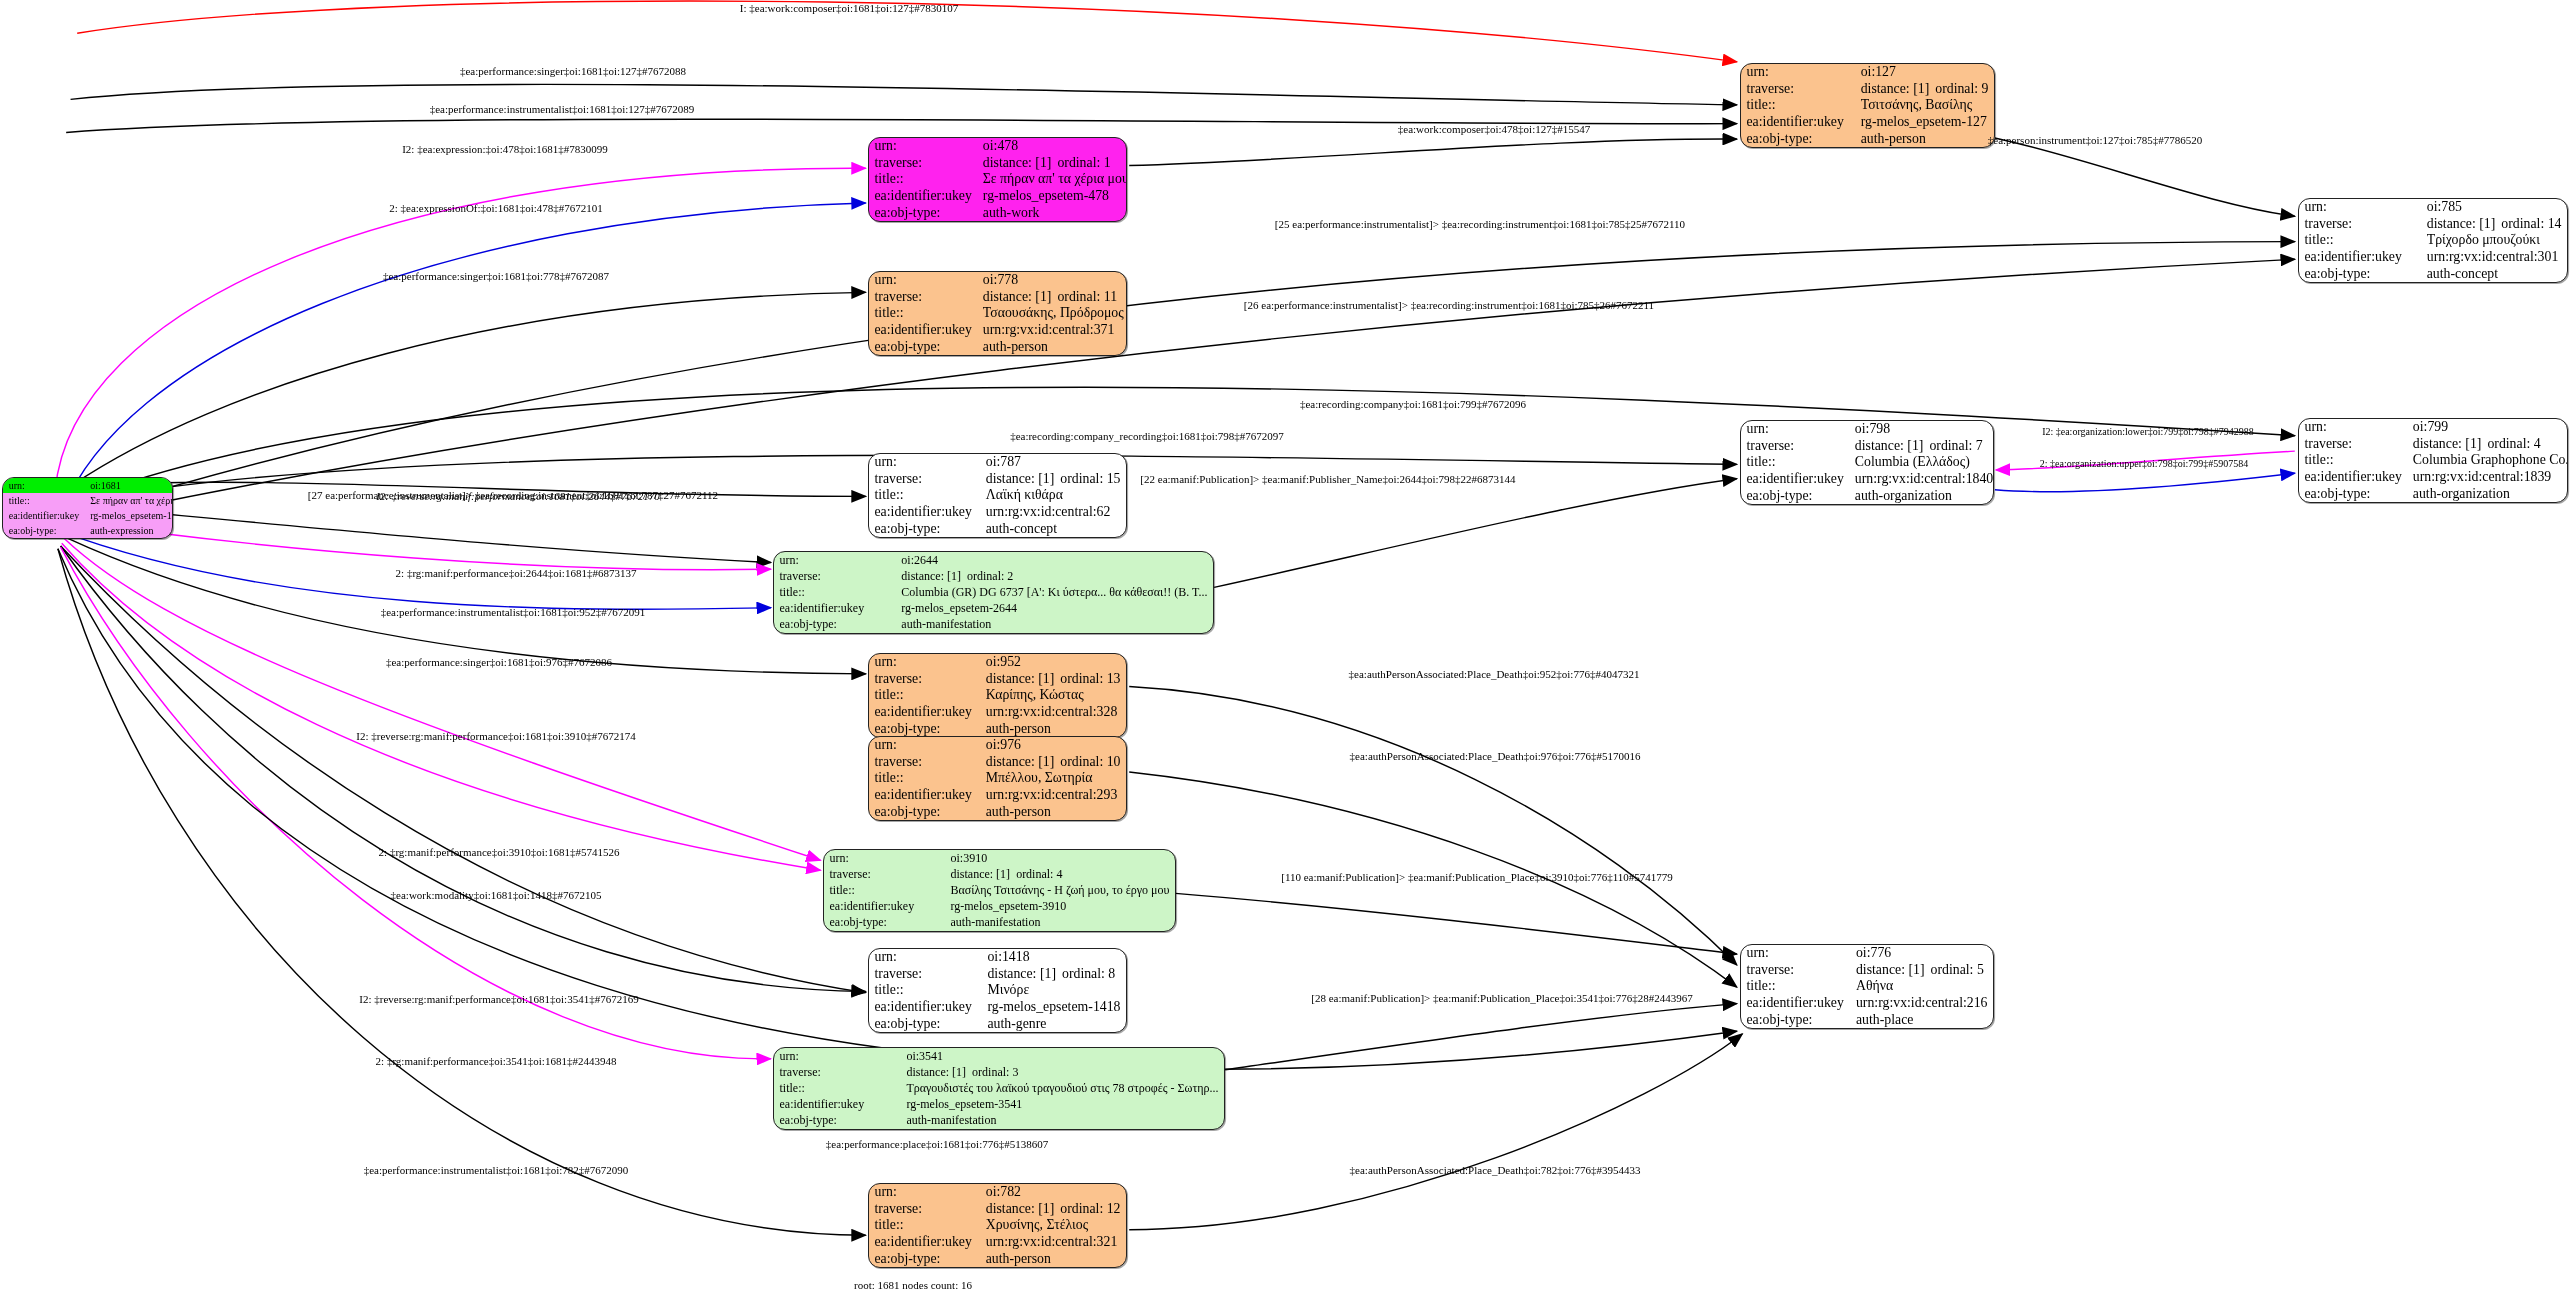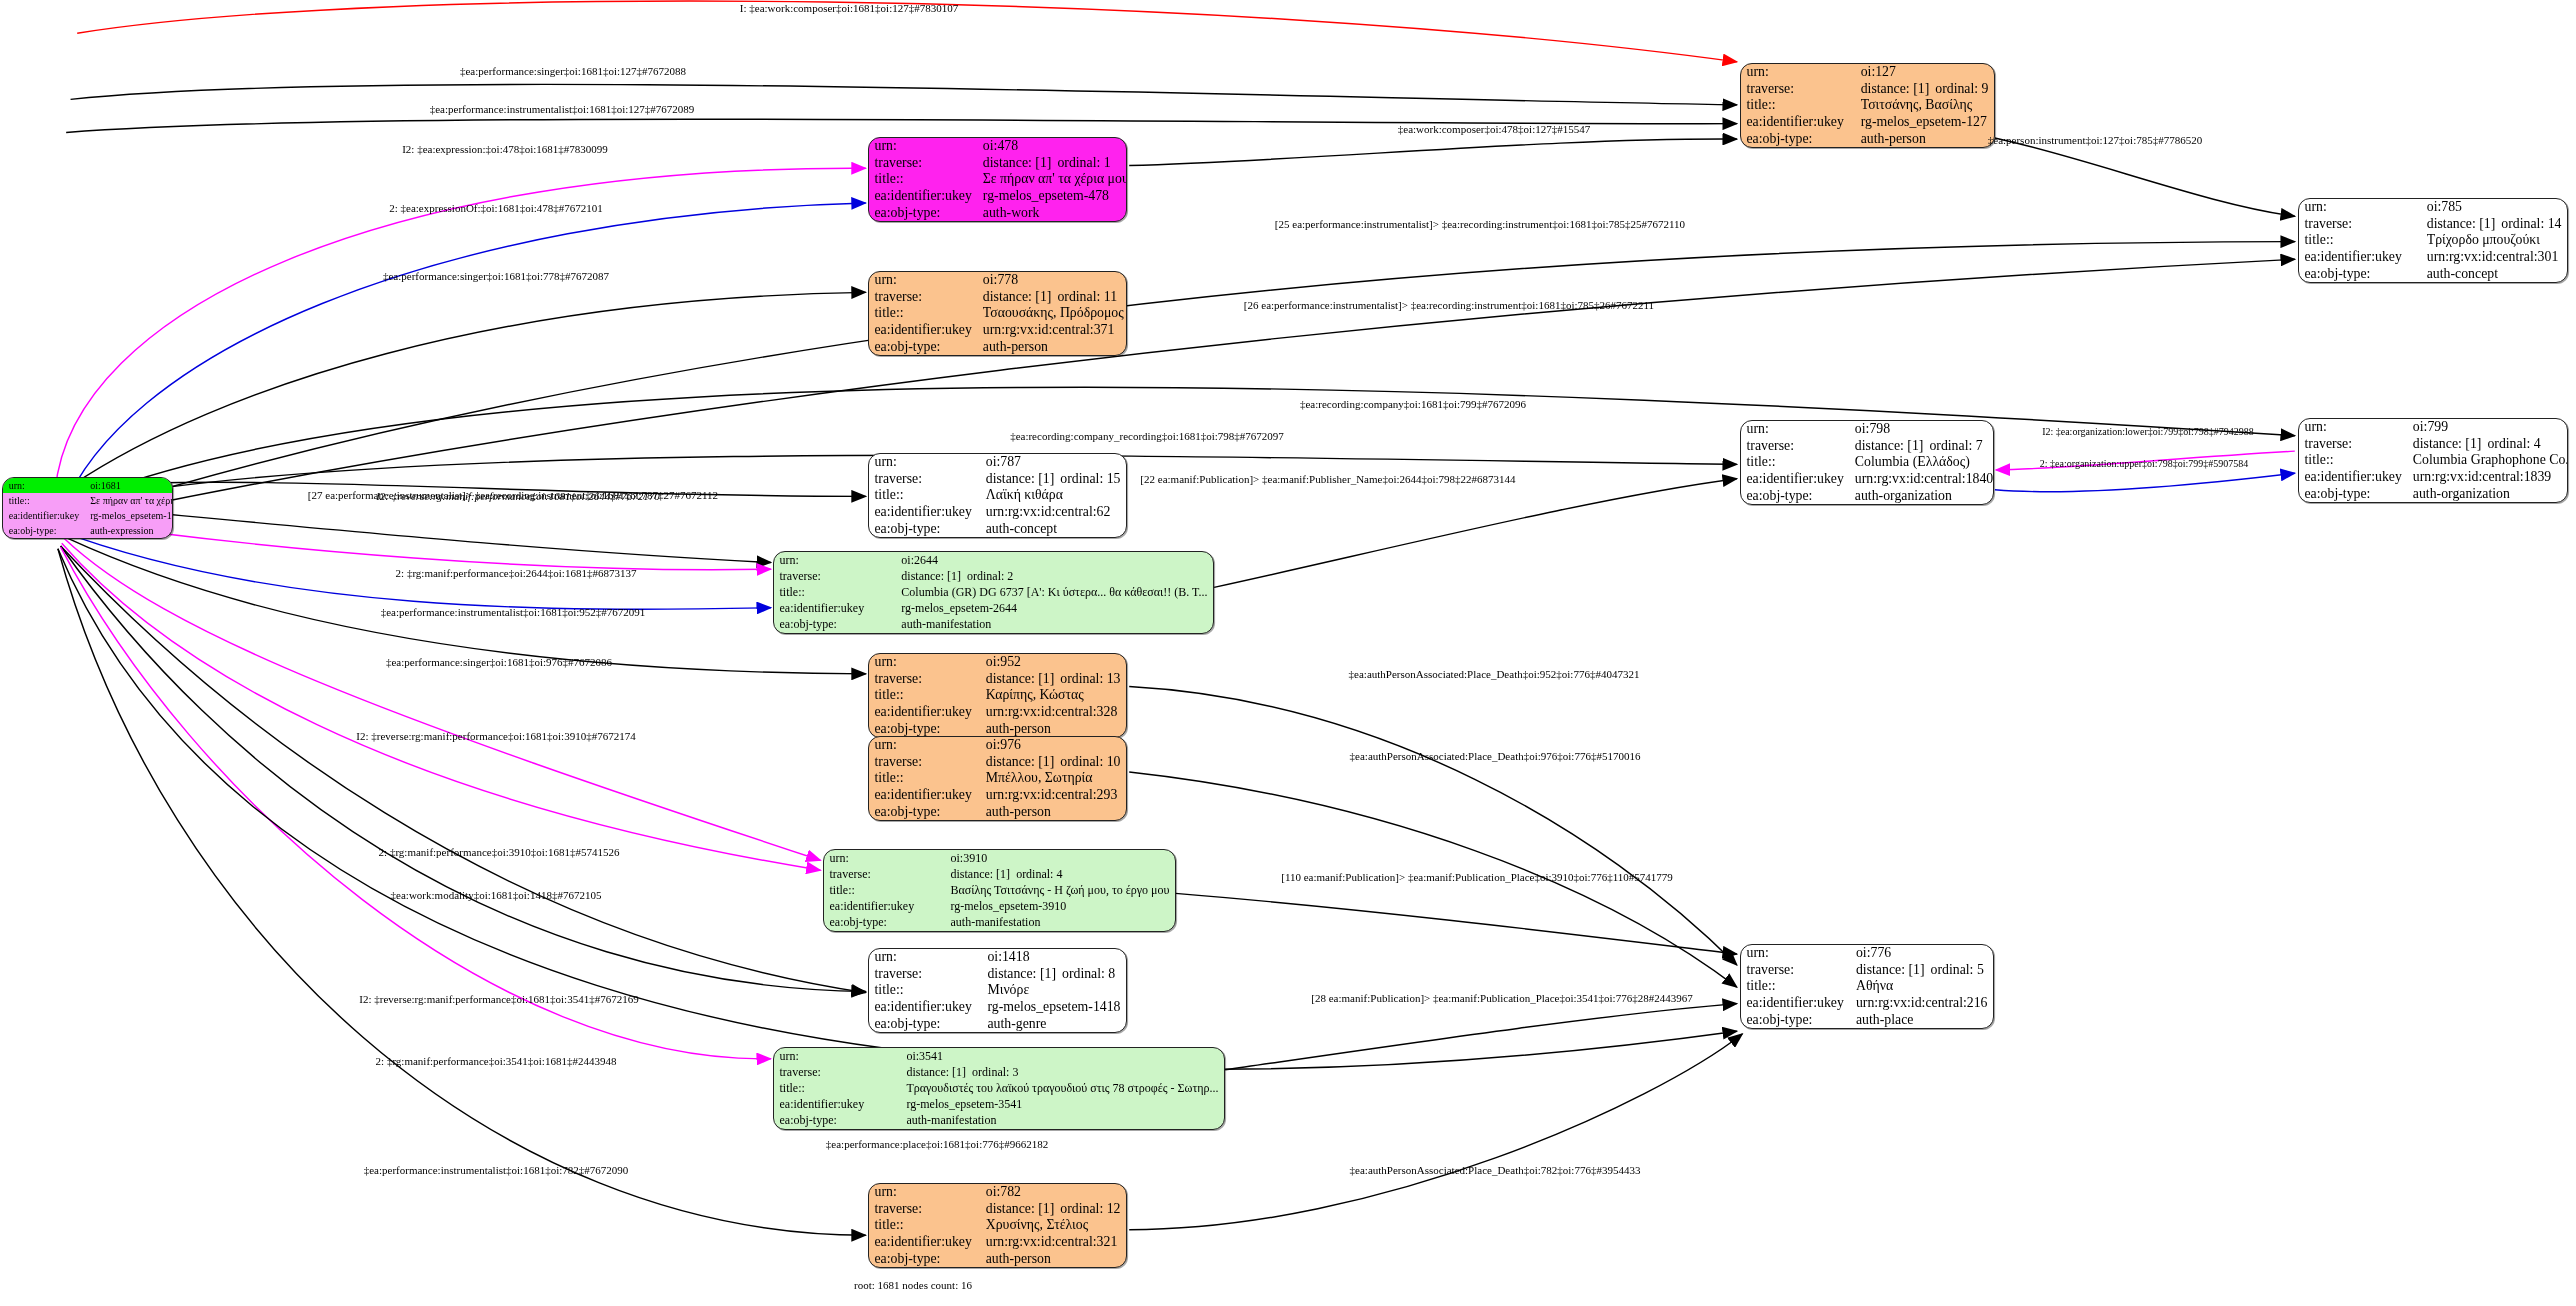--- a/index.html
+++ b/index.html
@@ -565,20 +565,20 @@
       <div class="edge-label lbl20" style="left: 499px; top: 662px;">‡ea:performance:singer‡oi:1681‡oi:976‡#7672086</div>
       <div class="edge-label lbl20" style="left: 1494px; top: 674px;">‡ea:authPersonAssociated:Place_Death‡oi:952‡oi:776‡#4047321</div>
       <div class="edge-label lbl20" style="left: 496px; top: 736px;">I2: ‡reverse:rg:manif:performance‡oi:1681‡oi:3910‡#7672174</div>
       <div class="edge-label lbl20" style="left: 1495px; top: 756px;">‡ea:authPersonAssociated:Place_Death‡oi:976‡oi:776‡#5170016</div>
       <div class="edge-label lbl20" style="left: 499px; top: 852px;">2: ‡rg:manif:performance‡oi:3910‡oi:1681‡#5741526</div>
       <div class="edge-label lbl20" style="left: 496px; top: 895px;">‡ea:work:modality‡oi:1681‡oi:1418‡#7672105</div>
       <div class="edge-label lbl20" style="left: 1477px; top: 877px;">[110 ea:manif:Publication]&gt; ‡ea:manif:Publication_Place‡oi:3910‡oi:776‡110#5741779</div>
       <div class="edge-label lbl20" style="left: 499px; top: 999px;">I2: ‡reverse:rg:manif:performance‡oi:1681‡oi:3541‡#7672169</div>
       <div class="edge-label lbl20" style="left: 1478px; top: 998px; margin-left: 24px;">[28 ea:manif:Publication]&gt; ‡ea:manif:Publication_Place‡oi:3541‡oi:776‡28#2443967</div>
       <div class="edge-label lbl20" style="left: 496px; top: 1061px;">2: ‡rg:manif:performance‡oi:3541‡oi:1681‡#2443948</div>
-      <div class="edge-label lbl20" style="left: 937px; top: 1144px;">‡ea:performance:place‡oi:1681‡oi:776‡#9662182</div>
+      <div class="edge-label lbl20" style="left: 937px; top: 1144px;">‡ea:performance:place‡oi:1681‡oi:776‡#5138607</div>
       <div class="edge-label lbl20" style="left: 496px; top: 1170px;">‡ea:performance:instrumentalist‡oi:1681‡oi:782‡#7672090</div>
       <div class="edge-label lbl20" style="left: 1495px; top: 1170px;">‡ea:authPersonAssociated:Place_Death‡oi:782‡oi:776‡#3954433</div>
     </div>
 
   <div class="footer" style="left: 913px; top: 1279px;">root: 1681 nodes count: 16</div>
 </div>
 
 
 </body></html>

